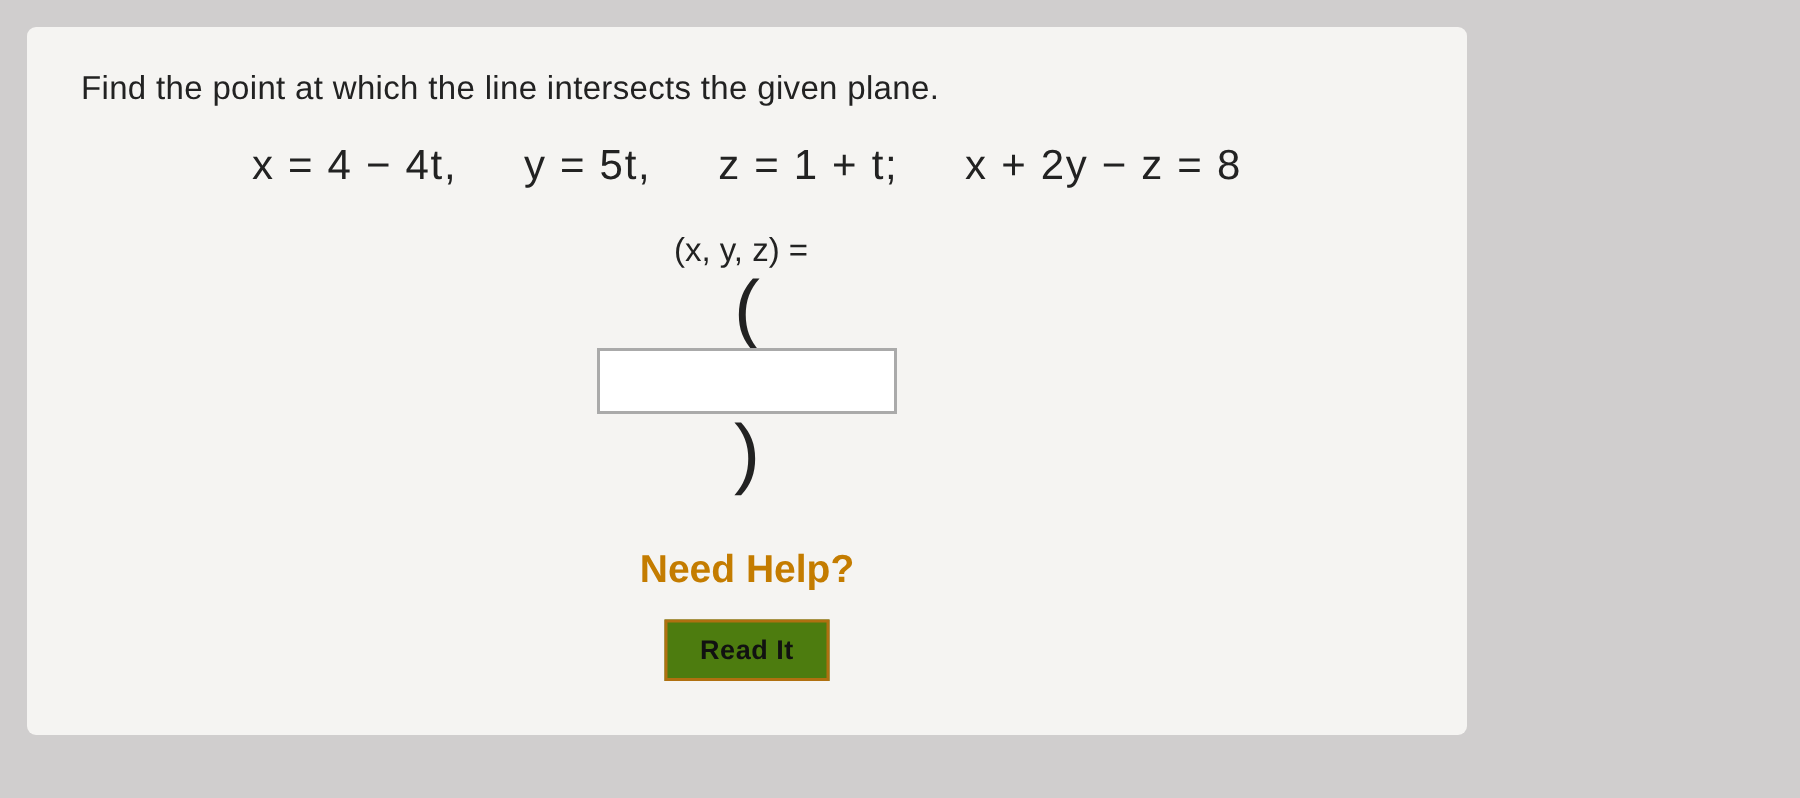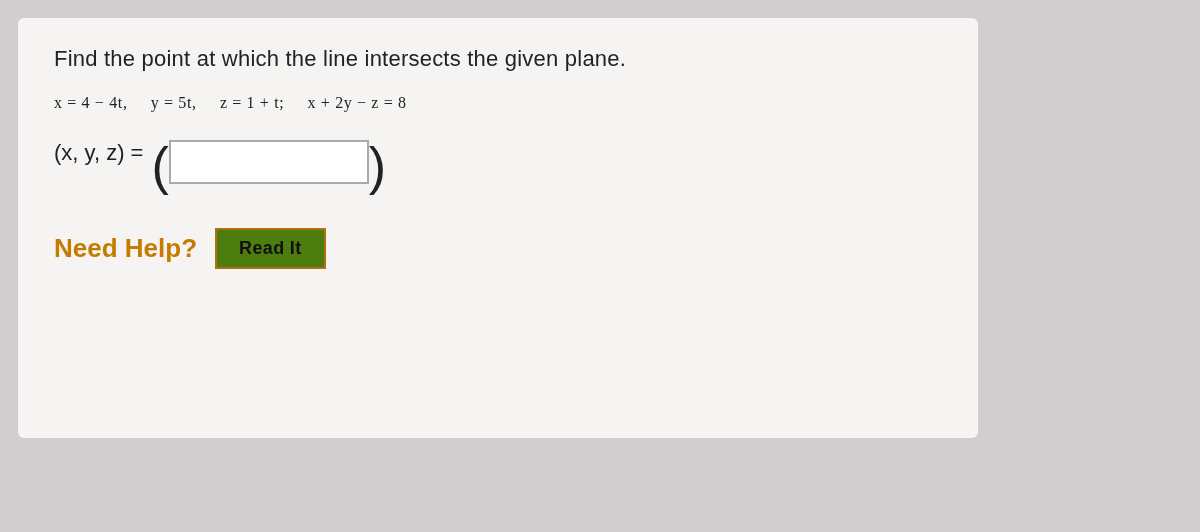--- a/index.html
+++ b/index.html
@@ -32,35 +32,37 @@
     .problem-statement {
       font-size: 22px;
       color: #222;
       margin-bottom: 22px;
       font-family: 'Courier New', Courier, monospace;
       font-family: Arial, sans-serif;
       letter-spacing: 0.01em;
     }
 
     .equations-row {
-      font-size: 16px;
+      font-size: 28px;
       color: #222;
       margin-bottom: 28px;
-      text-align: left;
-      font-family: Liberation Serif, serif;
+      text-align: center;
+      font-family: Liberation Sans, sans-serif;
       letter-spacing: 0.04em;
     }
 
     .answer-row {
       display: flex;
+      align-items: center;
       font-size: 20px;
       color: #222;
       margin-bottom: 36px;
       font-family: 'Courier New', Courier, monospace;
       gap: 0px;
+      flex-direction: column;
     }
 
     .paren-label {
       font-size: 22px;
       margin-right: 8px;
       font-family: Arial, sans-serif;
     }
 
     .big-paren {
       font-size: 52px;
@@ -79,20 +81,21 @@
       padding: 4px 8px;
       outline: none;
       font-family: Arial, sans-serif;
     }
 
     .help-row {
       display: flex;
       align-items: center;
       gap: 18px;
       margin-top: 8px;
+      flex-direction: column;
     }
 
     .need-help-label {
       font-size: 26px;
       font-weight: bold;
       color: #c47c00;
       font-family: Arial, sans-serif;
     }
 
     .read-it-button {

